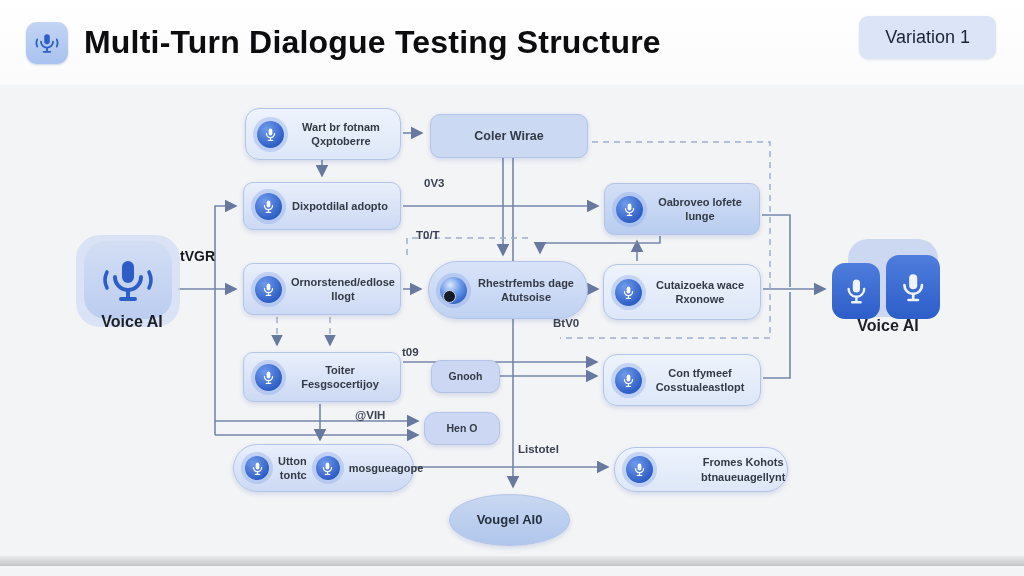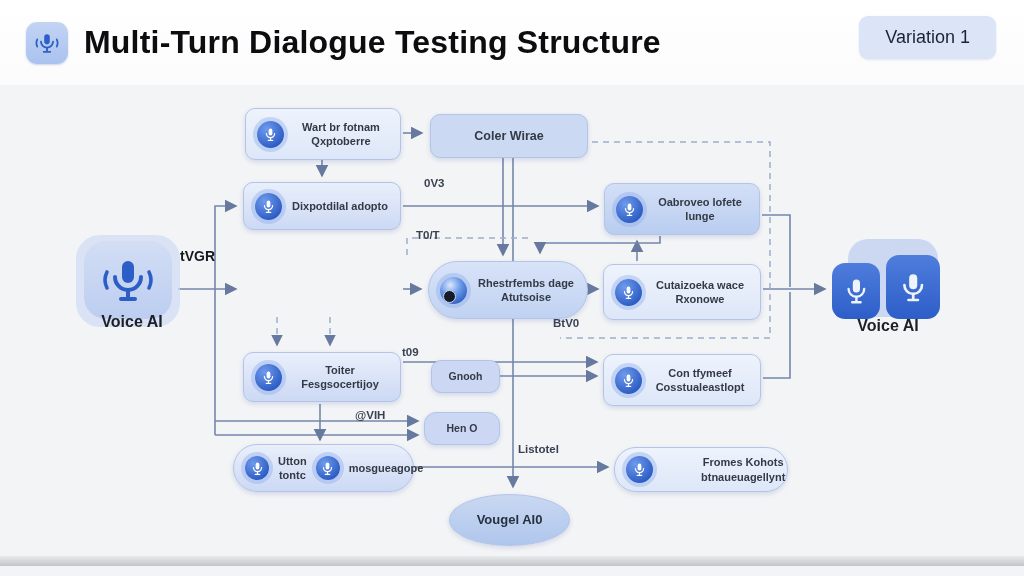--- a/index.html
+++ b/index.html
@@ -42,21 +42,21 @@
   .node {
     position:absolute; display:flex; align-items:center; gap:9px;
     padding:0 11px; border-radius:10px;
     background:linear-gradient(#e9effb,#ccd9f4);
     border:1px solid #b3c4e7;
     box-shadow:0 2px 5px rgba(70,100,170,.20);
     font-size:11px; font-weight:600; color:#333a45; line-height:1.3;
   }
   .node .txt { flex:1; text-align:center; }
   .node.flat { justify-content:center; background:#ccd9f2; }
-  .node.light { background:linear-gradient(#eef3fc,#dde7f8); }
+  .node.light { background:linear-gradient(#eef3fc,#dde7f8);border-radius:14px; }
   .node.dark  { background:linear-gradient(#d3dff6,#b9cdf0); }
   .node.pill  { border-radius:29px; background:linear-gradient(#d8e3f8,#c0d2f2); }
   .node.small { justify-content:flex-end; font-size:10.5px; padding:0 6px; background:#ccd8f3; }
   .node.ellipse { border-radius:50%; justify-content:center;
     background:linear-gradient(#c9d8f2,#afc6ec); font-size:13px; font-weight:700; color:#27303f; }
   .nicon {
     flex:0 0 auto; width:27px; height:27px; border-radius:50%;
     background:radial-gradient(circle at 35% 30%, #6f9bec, #2c5cc4 75%);
     box-shadow:0 0 0 4px rgba(140,170,235,.40);
     display:flex; align-items:center; justify-content:center; color:#fff;
@@ -205,20 +205,31 @@
         <svg>
           <use href="#mic"></use>
         </svg>
       </span>
     <span class="txt">
       <span>Oabroveo lofete</span><br>
       <span>lunge</span>
     </span>
   </div>
 
+  <div class="node" style="left:243px;top:178px;width:158px;height:52px;">
+    <span class="nicon">
+        <svg>
+          <use href="#mic"></use>
+        </svg>
+      </span>
+    <span class="txt">
+      <span>Ornorstened/edlose</span><br>
+      <span>Ilogt</span>
+    </span>
+  </div>
 
   <div class="node pill" style="left:428px;top:176px;width:160px;height:58px;">
     <span class="nicon sphere"></span>
     <span class="txt">
       <span>Rhestrfembs dage</span><br>
       <span>Atutsoise</span>
     </span>
   </div>
 
   <div class="node light" style="left:603px;top:179px;width:158px;height:56px;">
@@ -264,21 +275,21 @@
   <div class="node small" style="left:424px;top:327px;width:76px;height:33px;border-radius:12px;">
     <span class="txt">Hen O</span>
   </div>
 
   <div class="node" style="left:233px;top:359px;width:181px;height:48px;border-radius:24px;">
     <span class="nicon mini">
         <svg>
           <use href="#mic"></use>
         </svg>
       </span>
-    <span style="text-align:center;">
+    <span style="text-align:right;">
       <span>Utton</span><br>
       <span>tontc</span>
     </span>
     <span class="nicon mini">
         <svg>
           <use href="#mic"></use>
         </svg>
       </span>
     <span>mosgueagope</span>
   </div>

